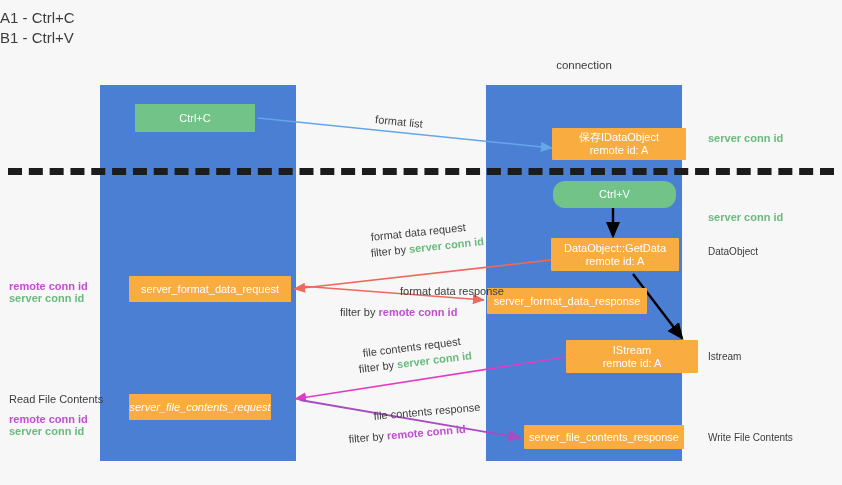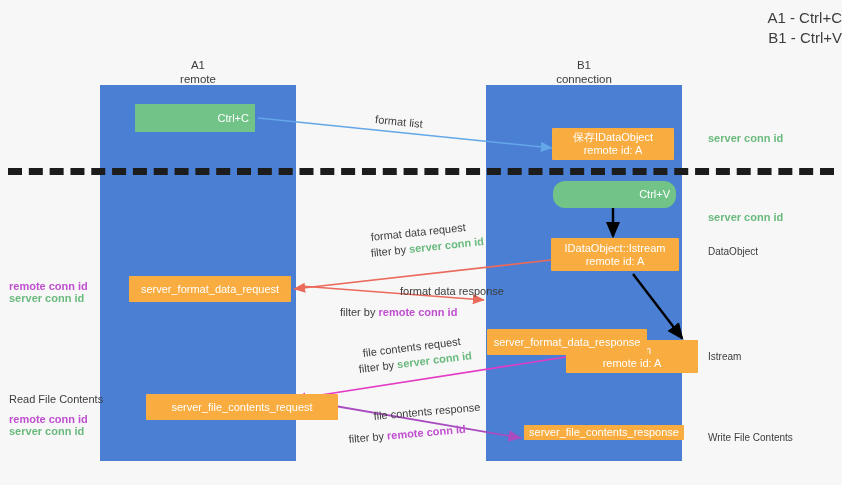--- a/index.html
+++ b/index.html
@@ -18,21 +18,21 @@
   .stage {
     position: absolute;
     inset: 0;
   }
   
   #title-block {
     position: absolute;
     top: 8px;
     left: 0;
     width: 842px;
-    text-align: right;
+    text-align: left;
     font-size: 15px;
     line-height: 20px;
     color: #3c3c3c;
   }
   
   .lane {
     position: absolute;
     top: 85px;
     width: 196px;
     height: 376px;
@@ -63,21 +63,21 @@
     flex-direction: column;
     align-items: center;
     justify-content: center;
     color: #ffffff;
     font-size: 11px;
     line-height: 13px;
     text-align: center;
     padding: 3px 6px;
     border-radius: 1px;
   }
-  .box.green { background: #71c387; align-items: flex-end; }
+  .box.green { background: #71c387; }
   .box.orange { background: #f9ac40; }
   .box .l2 { display: block; }
 
   
   #divider {
     position: absolute;
     left: 8px;
     top: 168px;
     width: 826px;
     height: 0;
@@ -111,26 +111,21 @@
 </head>
 <body>
 
 <div class="stage">
 
   <div id="title-block">
     <div>A1 - Ctrl+C</div>
     <div>B1 - Ctrl+V</div>
   </div>
 
-  <div class="lane-header" id="lane-header-a1">
-    <span class="lane-title">A1</span>
-    <span class="lane-sub">remote</span>
-  </div>
   <div class="lane-header" id="lane-header-b1">
-    <span class="lane-title">B1</span>
     <span class="lane-sub">connection</span>
   </div>
 
   <div class="lane" id="lane-a1"></div>
   <div class="lane" id="lane-b1"></div>
 
   <svg id="arrows">
     <defs>
       <marker id="ah-blue" markerWidth="9" markerHeight="9" refX="7" refY="3.2" orient="auto">
         <path d="M0,0 L7.5,3.2 L0,6.4 z" fill="#63a7e8"></path>
@@ -161,52 +156,52 @@
 
     <path d="M566,357 L295,399" stroke="#e33bc4" stroke-width="1.6" fill="none" marker-end="url(#ah-magenta)"></path>
 
     <path d="M300,400 L521,438" stroke="#a84cc0" stroke-width="1.8" fill="none" marker-end="url(#ah-purple)"></path>
   </svg>
 
   <div class="box green" style="left:135px; top:104px; width:120px; height:28px;">
     <span>Ctrl+C</span>
   </div>
 
-  <div class="box orange" style="left:552px; top:128px; width:122px; height:32px;">
+  <div class="box orange" style="left:552px; top:128px; width:134px; height:32px;">
     <span>保存IDataObject</span>
     <span class="l2">remote id: A</span>
   </div>
 
   <div class="box green" style="left:553px; top:181px; width:123px; height:27px;border-radius:12px;">
     <span>Ctrl+V</span>
   </div>
 
   <div class="box orange" style="left:551px; top:238px; width:128px; height:33px;">
-    <span>IDataObject::Istream</span>
+    <span>DataObject::GetData</span>
     <span class="l2">remote id: A</span>
   </div>
 
   <div class="box orange" style="left:566px; top:340px; width:132px; height:33px;">
     <span>IStream</span>
     <span class="l2">remote id: A</span>
   </div>
 
   <div class="box orange" style="left:129px; top:276px; width:162px; height:26px;">
     <span>server_format_data_request</span>
   </div>
 
-  <div class="box orange" style="left:487px; top:288px; width:160px; height:26px;margin-top:41px;">
+  <div class="box orange" style="left:487px; top:288px; width:160px; height:26px;">
     <span>server_format_data_response</span>
   </div>
 
-  <div class="box orange" style="left:146px; top:394px; width:192px; height:26px;">
+  <div class="box orange" style="left:129px; top:394px; width:142px; height:26px;font-style:italic;">
     <span>server_file_contents_request</span>
   </div>
 
-  <div class="box orange" style="left:524px; top:425px; width:160px; height:15px;">
+  <div class="box orange" style="left:524px; top:425px; width:160px; height:24px;">
     <span>server_file_contents_response</span>
   </div>
 
   <div id="divider"></div>
 
   <div class="anno rot" style="left:376px; top:112px; transform: rotate(6deg);">format list</div>
 
   <div class="anno rot" style="left:370px; top:230px; transform: rotate(-6deg);">format data request</div>
   <div class="anno rot" style="left:370px; top:246px; transform: rotate(-6deg);">
     <span>filter by </span><span class="green-txt">server conn id</span>

